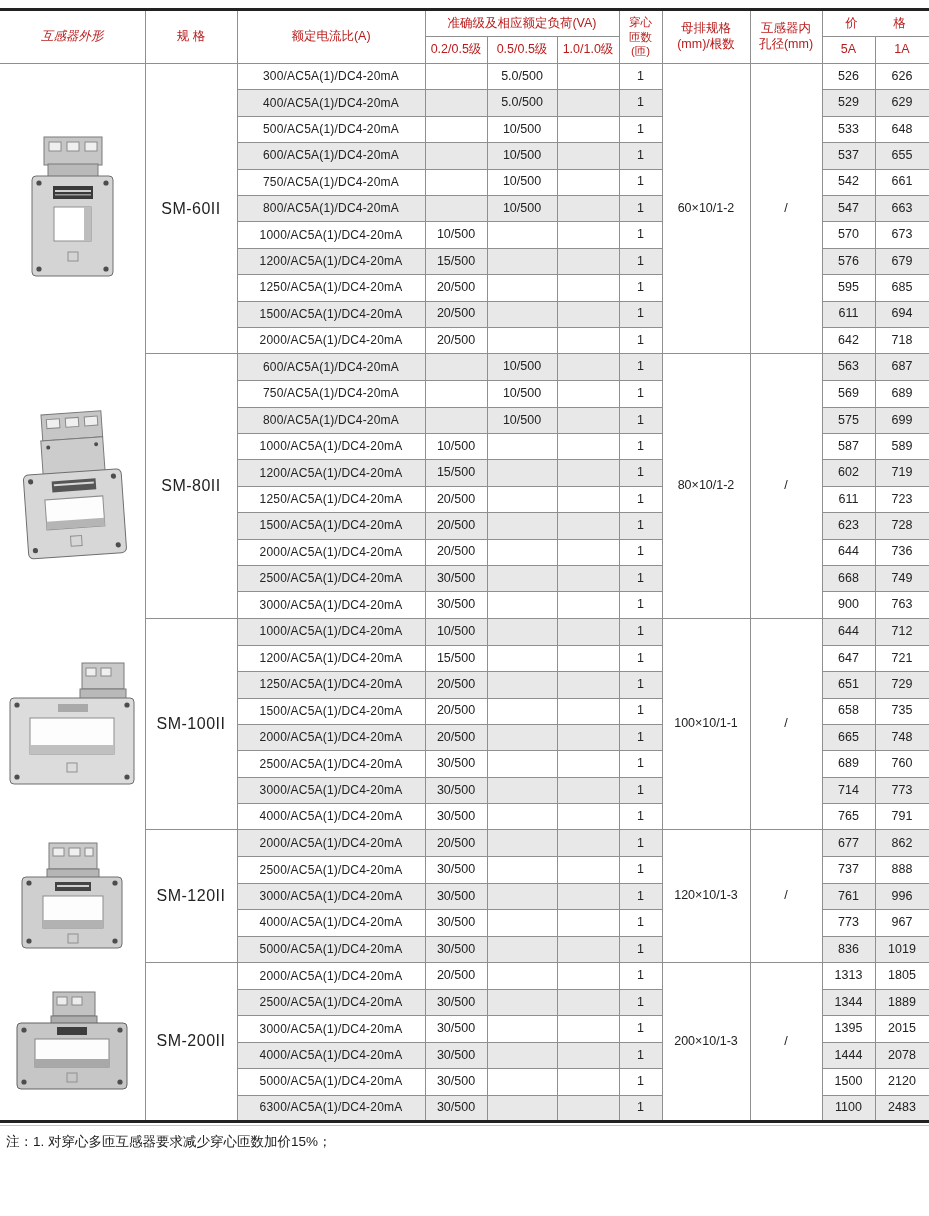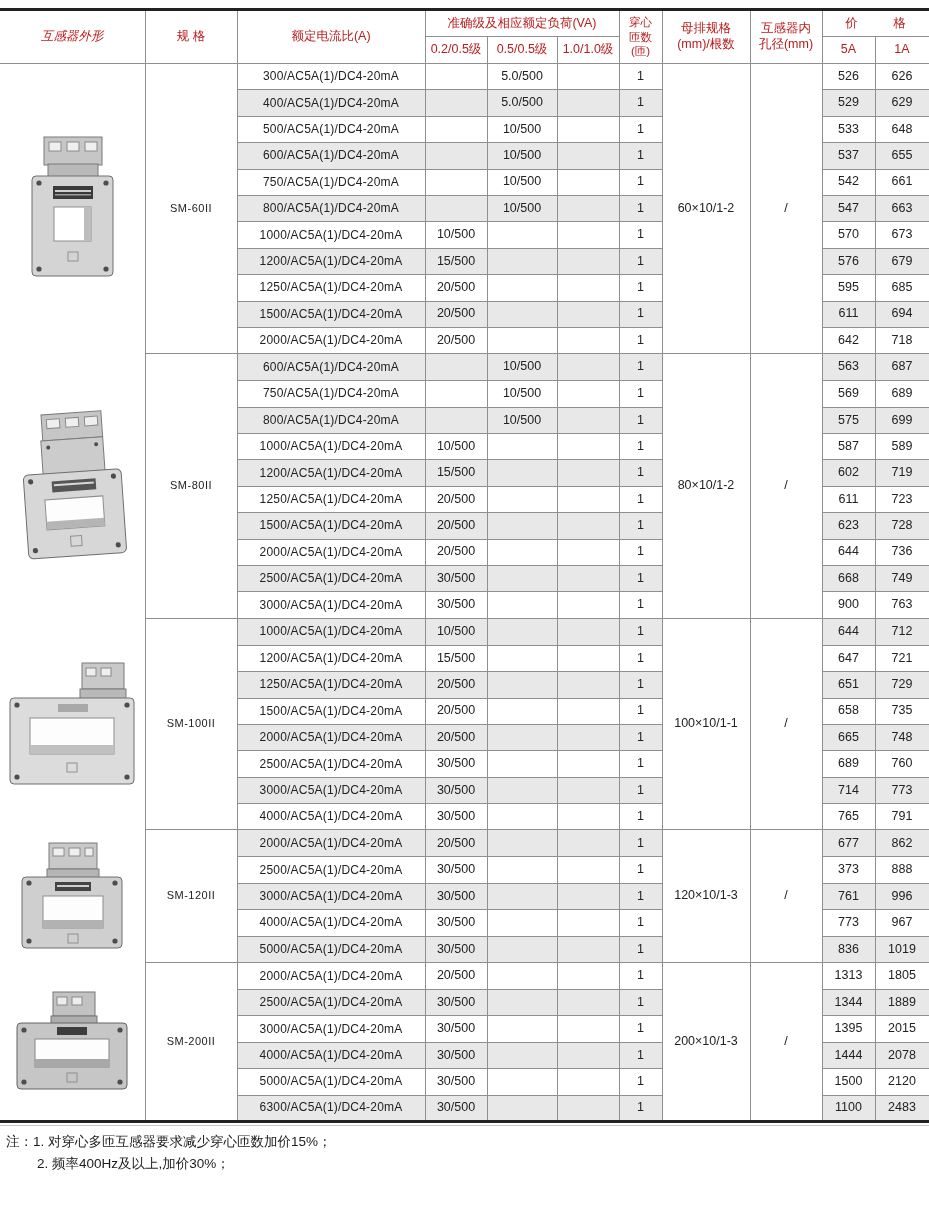--- a/index.html
+++ b/index.html
@@ -35,21 +35,21 @@
   .spec-table tbody tr{height:26.4px;}
 
   
   .no-left{border-left:none !important;font-style:italic;}
 
   tr.stripe td{background:#e8e8e8;}
   td.merged{background:#fff !important;}
   tr.group-start td{border-top:1px solid #6e6e6e;}
 
   td.ratio-cell{letter-spacing:.2px;margin-top:38px;}
-  td.spec-cell{font-size:11px;letter-spacing:.5px;}
+  td.spec-cell{font-size:16px;letter-spacing:.5px;}
   td.num-cell{font-size:12.5px;}
 
   th.price-head{letter-spacing:16px;text-indent:16px;}
   .subline{display:block;}
 
   .shape-cell{vertical-align:top;padding:0 !important;}
   .shape-wrap{display:flex;align-items:center;justify-content:center;}
   .tilt{transform:rotate(-4deg);}
 
   
@@ -487,21 +487,21 @@
           <td class="num-cell merged" rowspan="5">/</td>
           <td class="num-cell">677</td>
           <td class="num-cell">862</td>
         </tr>
         <tr>
           <td class="ratio-cell">2500/AC5A(1)/DC4-20mA</td>
           <td class="num-cell">30/500</td>
           <td class="num-cell"></td>
           <td class="num-cell"></td>
           <td class="num-cell">1</td>
-          <td class="num-cell">373</td>
+          <td class="num-cell">737</td>
           <td class="num-cell">888</td>
         </tr>
         <tr class="stripe">
           <td class="ratio-cell">3000/AC5A(1)/DC4-20mA</td>
           <td class="num-cell">30/500</td>
           <td class="num-cell"></td>
           <td class="num-cell"></td>
           <td class="num-cell">1</td>
           <td class="num-cell">761</td>
           <td class="num-cell">996</td>
@@ -584,18 +584,15 @@
       </tbody>
   </table>
 
   <div class="table-shadow"></div>
 
   <div class="notes">
     <div class="note-line">
       <span class="note-label">注：</span>
       <span>1. 对穿心多匝互感器要求减少穿心匝数加价15%；</span>
     </div>
-    <div class="note-line note-indent">
-        <span>2. 频率400Hz及以上,加价30%；</span>
-      </div>
   </div>
 
 </div>
 
 </body></html>

